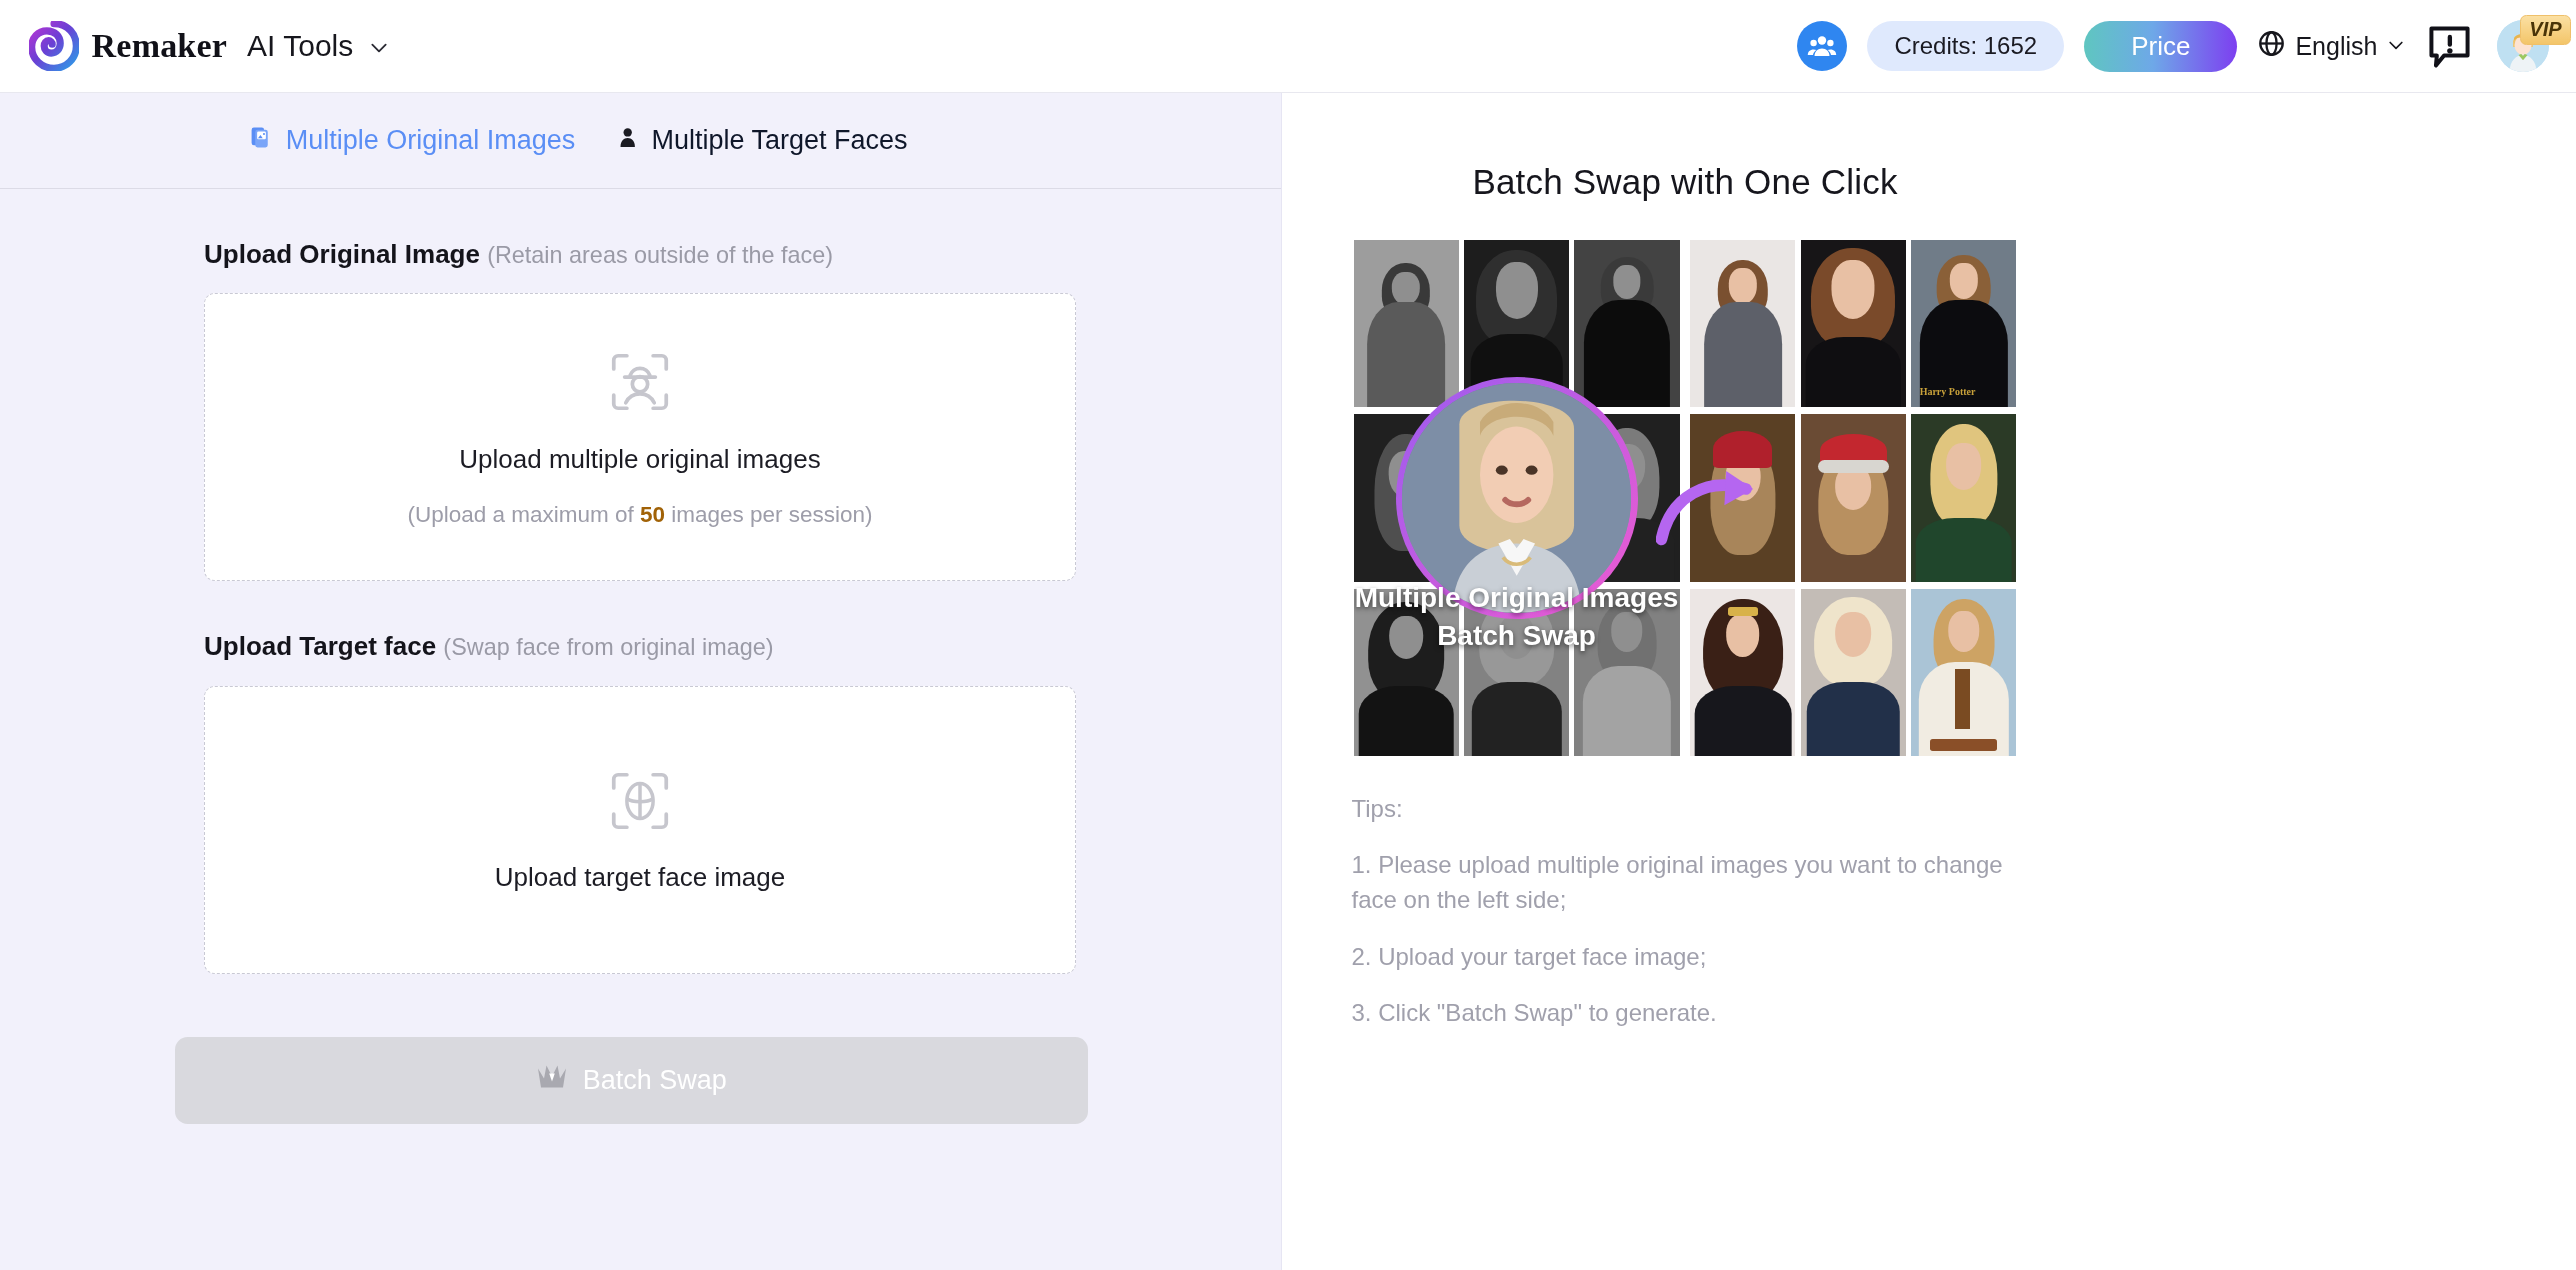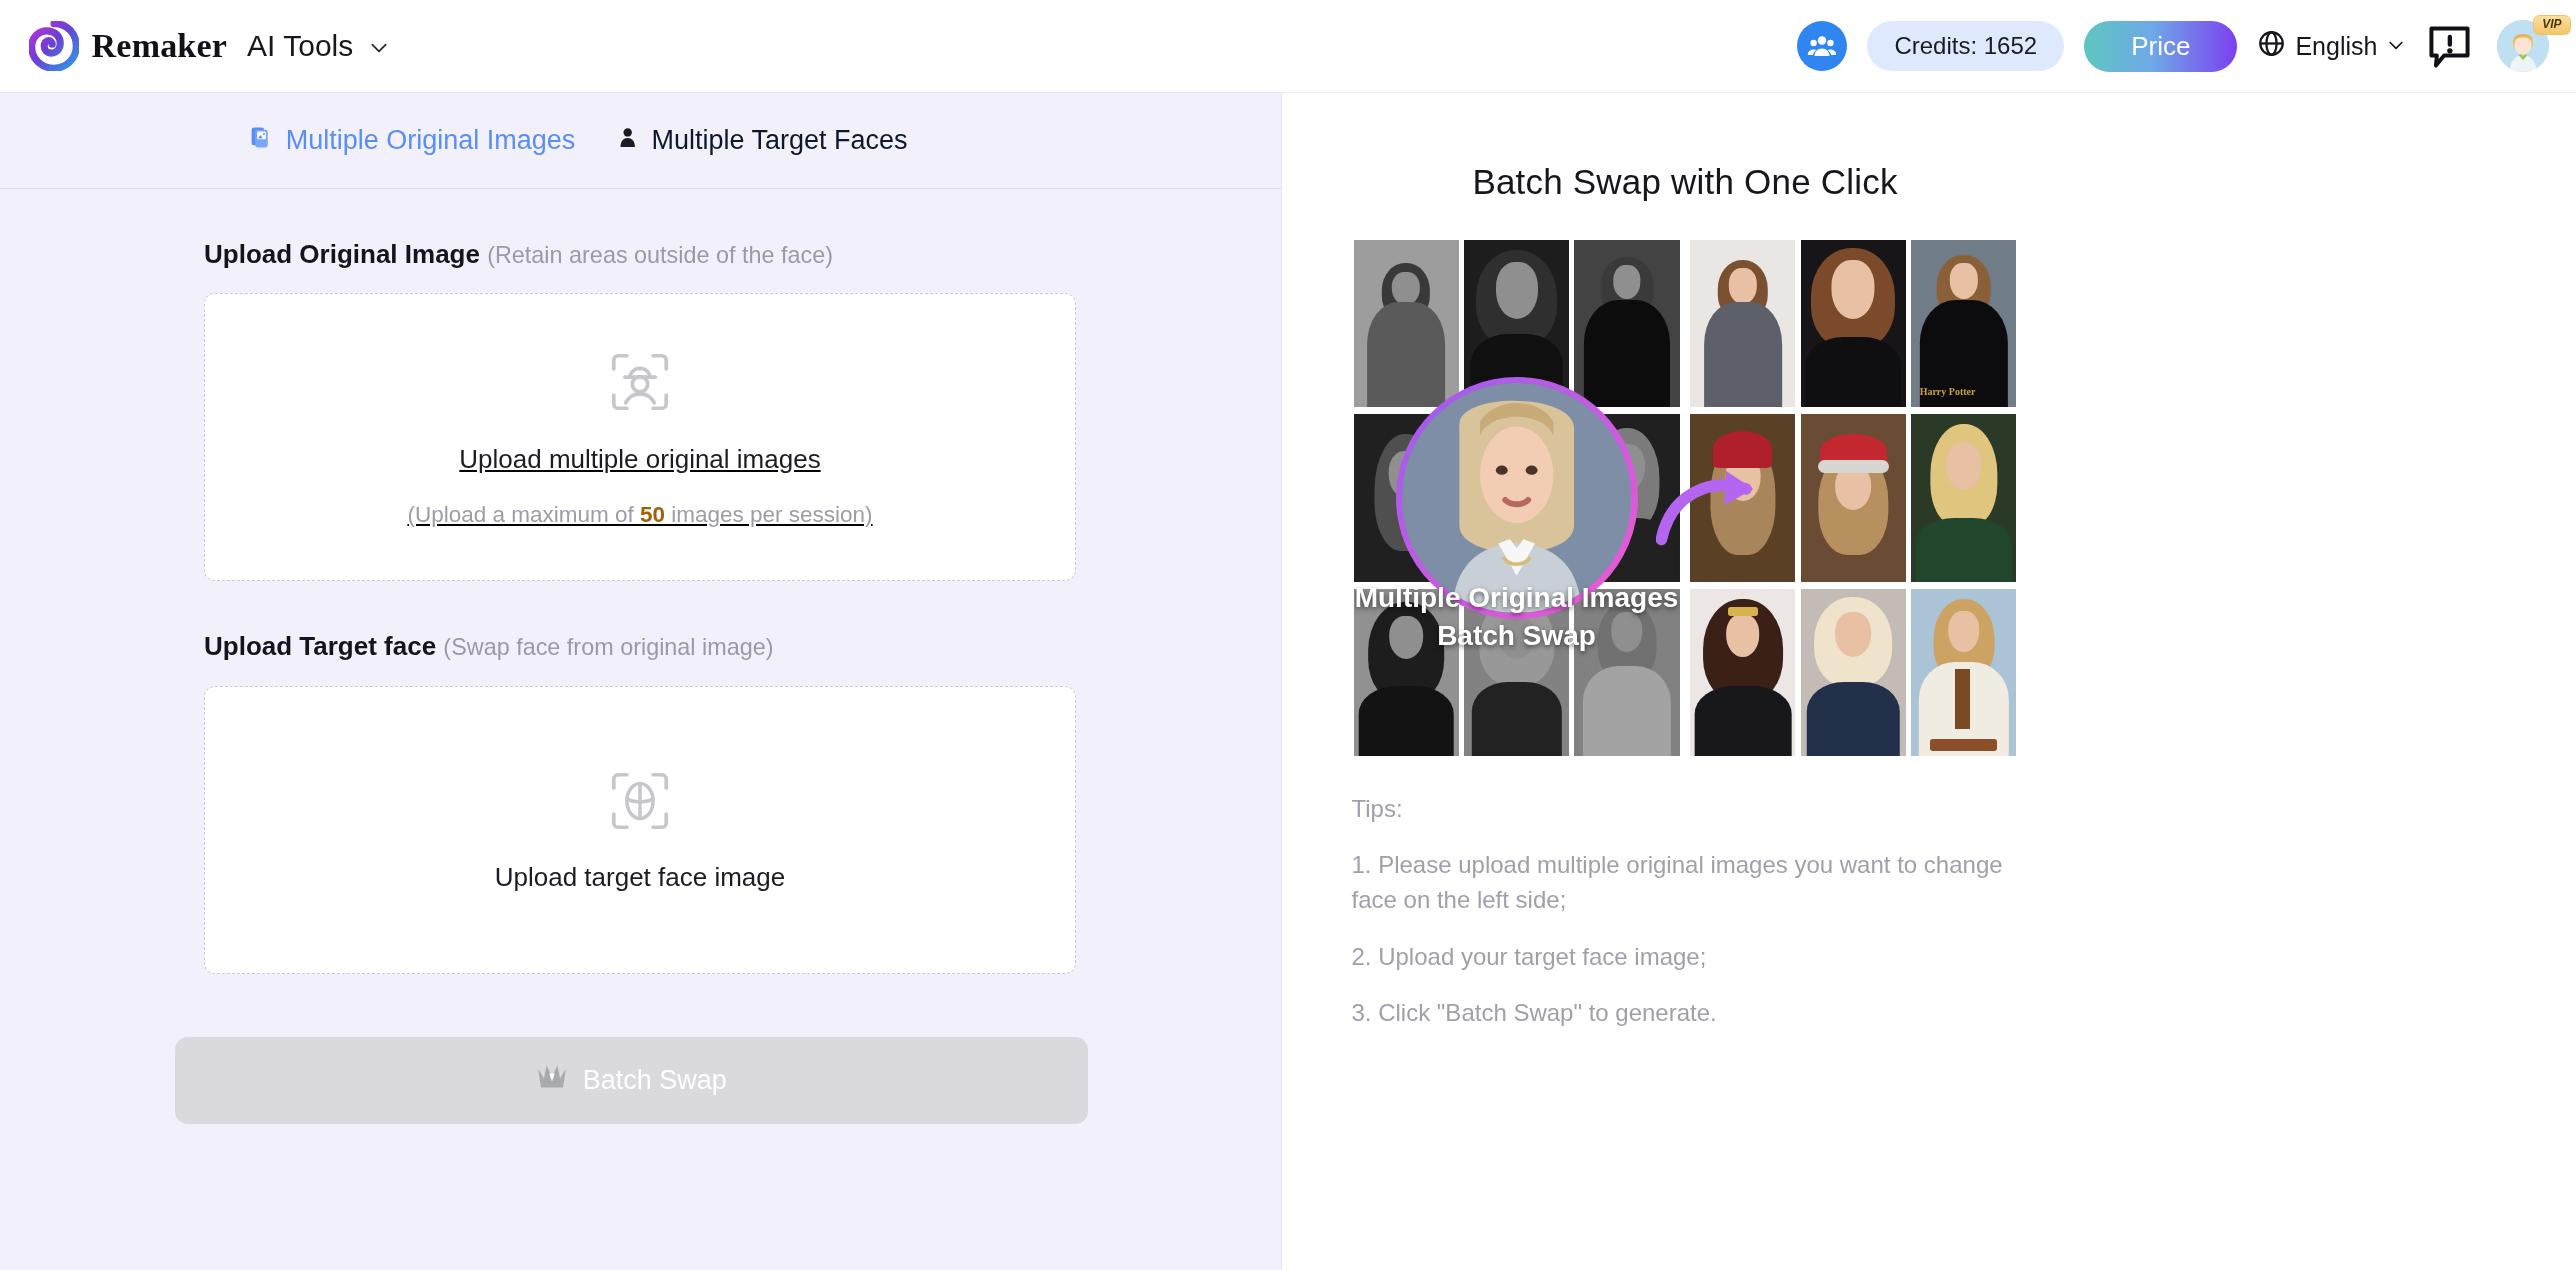--- a/index.html
+++ b/index.html
@@ -52,21 +52,21 @@
   .lang { display: flex; align-items: center; gap: 9px; font-size: 25px; color: #17171d; }
   .feedback-icon { width: 47px; height: 47px; }
   .avatar-wrap { position: relative; width: 52px; height: 52px; margin-left: 3.6px; }
   .avatar {
     width: 52px; height: 52px; border-radius: 50%;
     background: #bfe0f2; overflow: hidden; position: relative;
   }
   .vip-badge {
     position: absolute; top: -5.4px; right: -21.6px;
     background: linear-gradient(180deg,#fbe0a3,#f3c569);
-    color: #4a3408; font-size: 12px; font-weight: 700; font-style: italic;
+    color: #4a3408; font-size: 20px; font-weight: 700; font-style: italic;
     padding: 1.8px 8px; border-radius: 6.3px; line-height: 1.25;
     border: 0.9px solid #efc06a;
   }
 
   
   .body-wrap { position: absolute; top: 93px; left: 0; width: 2088px; height: 1178px; display: flex; }
   .left-pane {
     width: 1282px; height: 1178px; background: #f2f1fb; position: relative;
     border-right: 0.9px solid #e6e5f3;
   }
@@ -89,21 +89,21 @@
   .section-title {
     margin-top: 50px; font-size: 26px; font-weight: 700; color: #14141b;
   }
   .section-title .sub { font-weight: 400; color: #9a9aa6; font-size: 23.4px; }
 
   .dropzone {
     margin-top: 23.4px; width: 872px; background: #ffffff;
     border: 1.8px dashed #c9c9d4; border-radius: 10.8px;
     display: flex; flex-direction: column; align-items: center; justify-content: center;
   }
-  #dz-original { height: 288px; text-decoration: underline; }
+  #dz-original { height: 288px; }
   #dz-target { height: 288px; }
   .dz-main { font-size: 26px; color: #1c1c24; margin-top: 23.4px; }
   .dz-sub { font-size: 22.5px; color: #9d9da9; margin-top: 27px; }
   .dz-sub .hl { color: #f6a game; }
   .dz-sub .hl { color: #a16207; font-weight: 700; margin-top: 8px; }
 
   .swap-btn {
     margin-top: 63px; width: 913px; height: 87px;
     background: #d9d9de; border: none; border-radius: 12.6px;
     display: flex; align-items: center; justify-content: center; gap: 14.4px;

